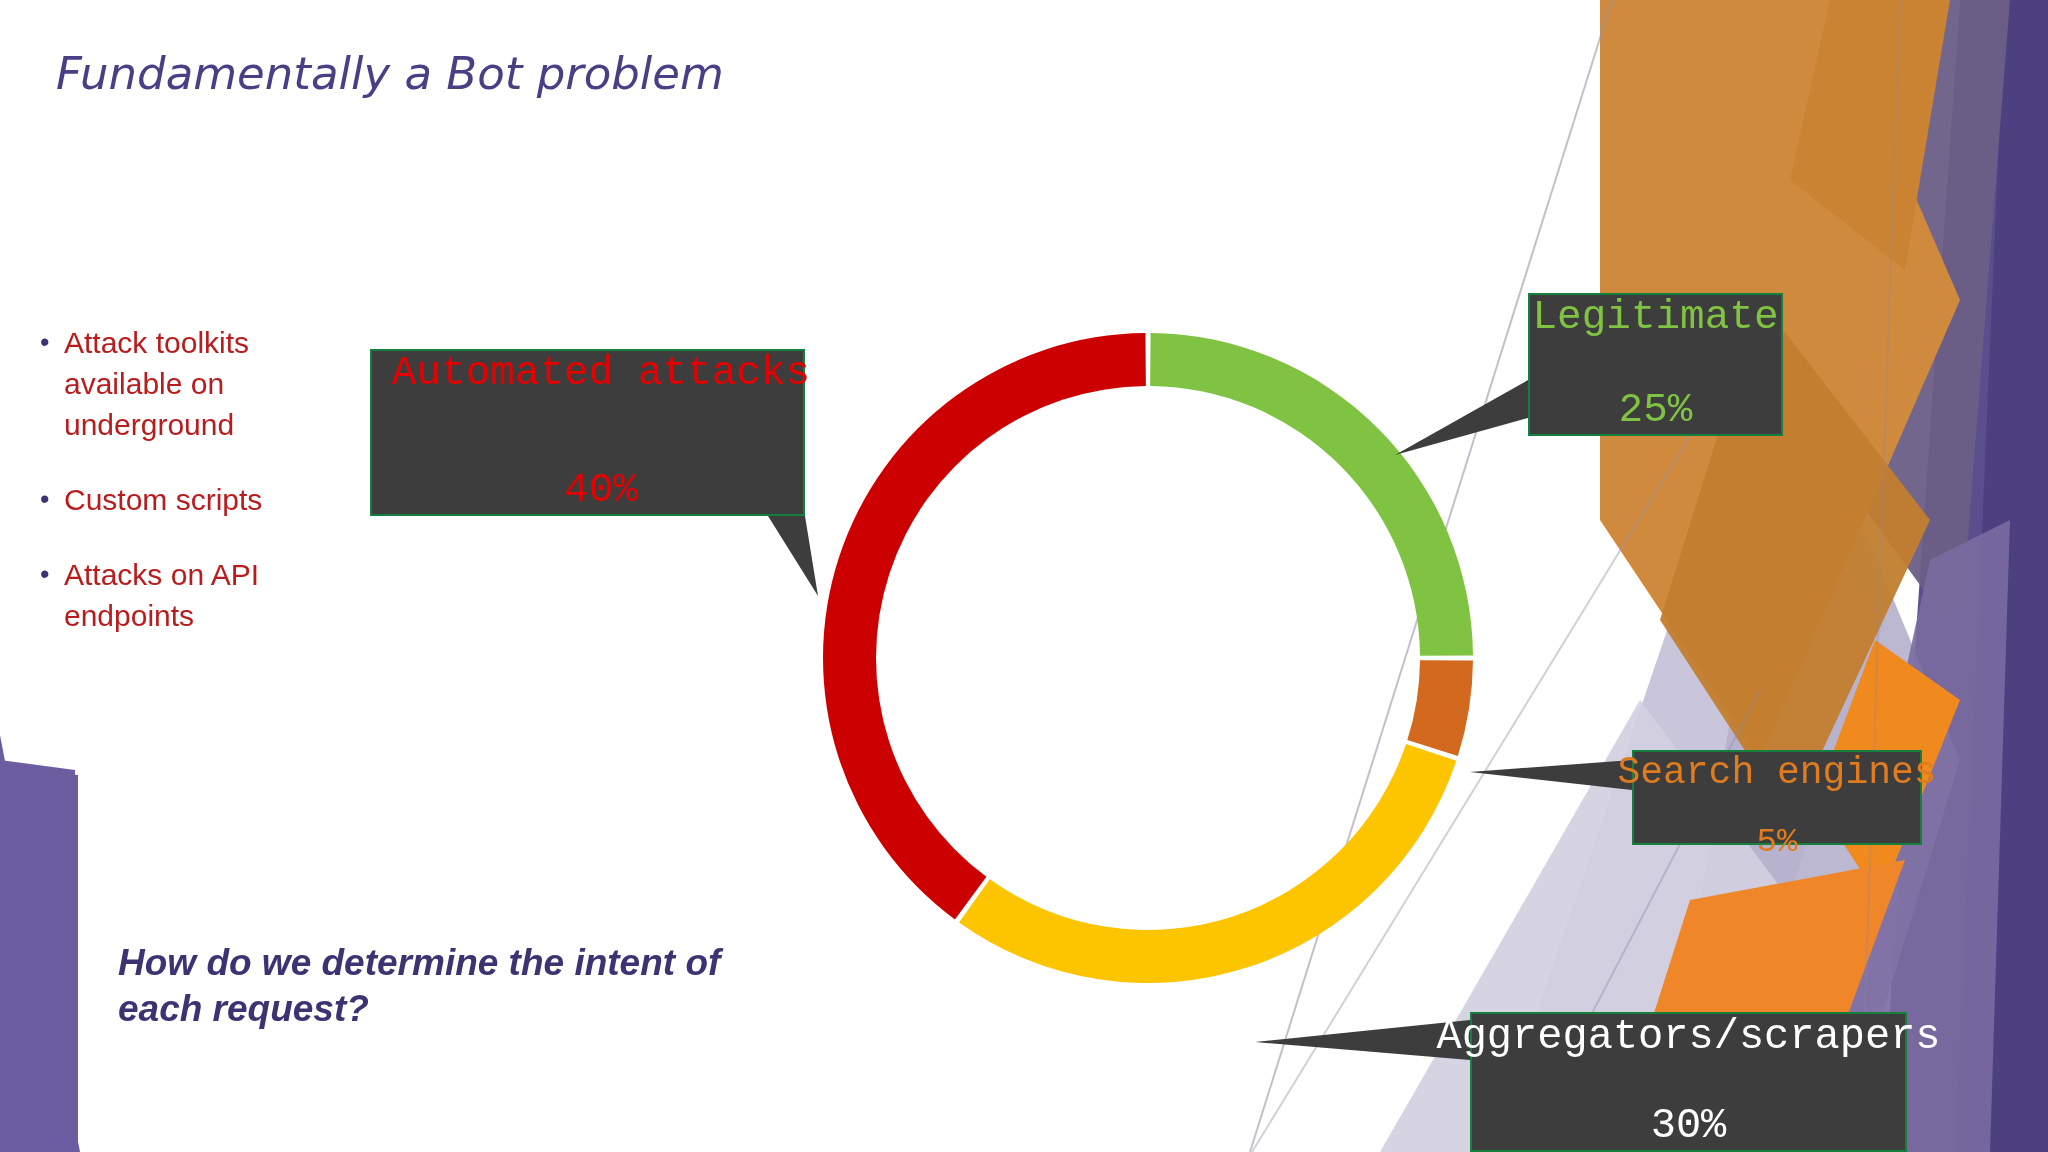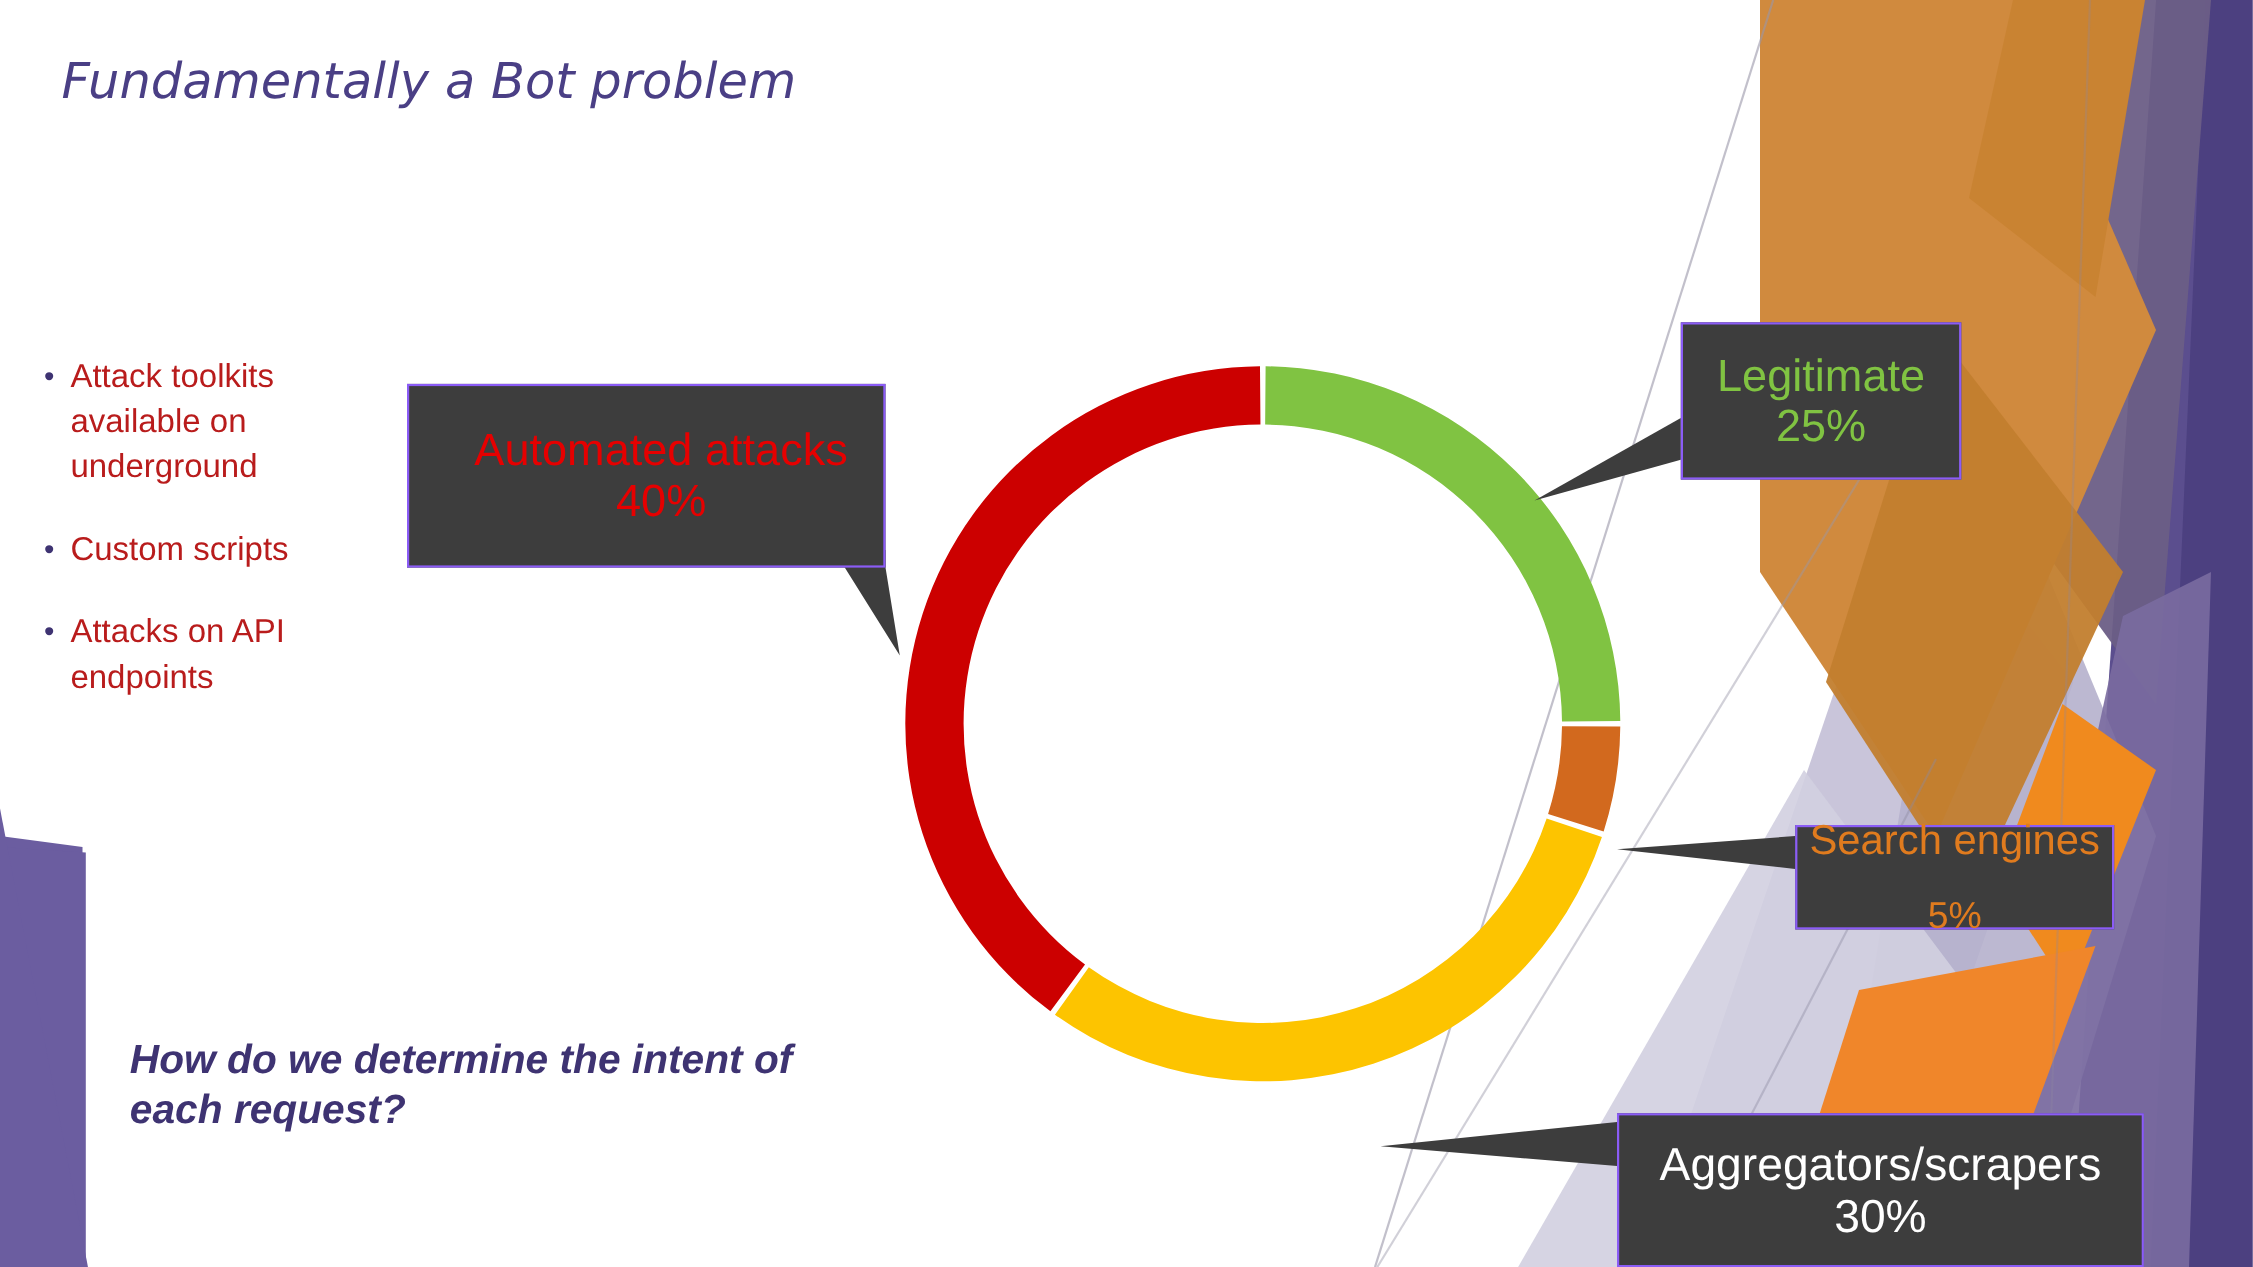--- a/index.html
+++ b/index.html
@@ -104,27 +104,27 @@
     left: 764px;
     top: 274px;
     width: 768px;
     height: 768px;
   }
 
   
   .callout {
     position: absolute;
     background: #3D3D3D;
-    border: 2px solid #8b5cf6;
+    border: 2px solid #15803d;
     color: #ffffff;
-    font-family: Liberation Sans, sans-serif;
+    font-family: Liberation Mono, monospace;
     display: flex;
     flex-direction: column;
     align-items: center;
-    justify-content: center;
+    justify-content: space-between;
     line-height: 1.12;
     z-index: 5;
   }
   .callout .c-label { font-size: 41px; white-space: nowrap; }
   .callout .c-value { font-size: 41px; }
 
   #callout-automated {
     left: 370px; top: 349px; width: 435px; height: 167px; padding-left: 27px;
   }
   #callout-automated .c-label,
@@ -138,21 +138,21 @@
 
   #callout-search {
     left: 1632px; top: 750px; width: 290px; height: 95px; gap: 28px;
   }
   #callout-search .c-label { font-size: 38px; }
   #callout-search .c-value { font-size: 34px; }
   #callout-search .c-label,
   #callout-search .c-value { color: #E07B1E; }
 
   #callout-aggregators {
-    left: 1470px; top: 1012px; width: 479px; height: 140px;
+    left: 1470px; top: 1012px; width: 437px; height: 140px;
   }
   #callout-aggregators .c-label { font-size: 42px; }
   #callout-aggregators .c-value { font-size: 42px; }
 
   
   #callout-tails {
     position: absolute;
     inset: 0;
     width: 2048px;
     height: 1152px;

